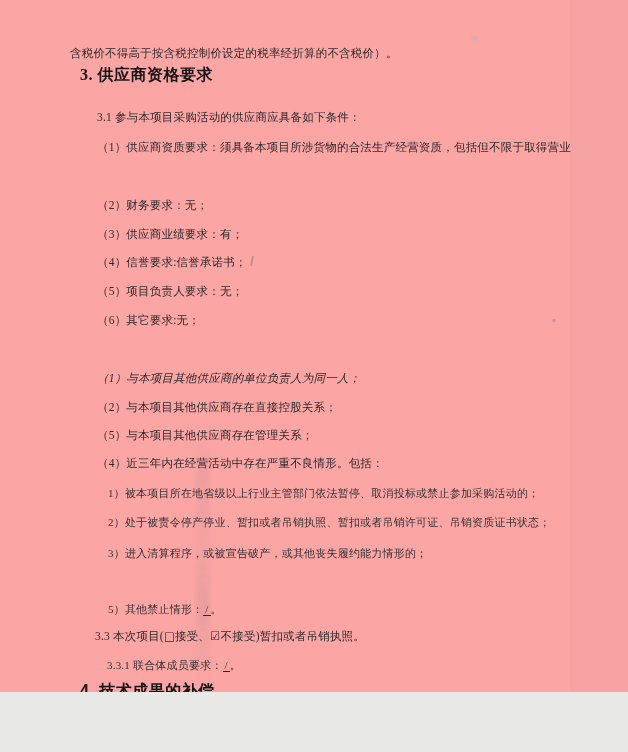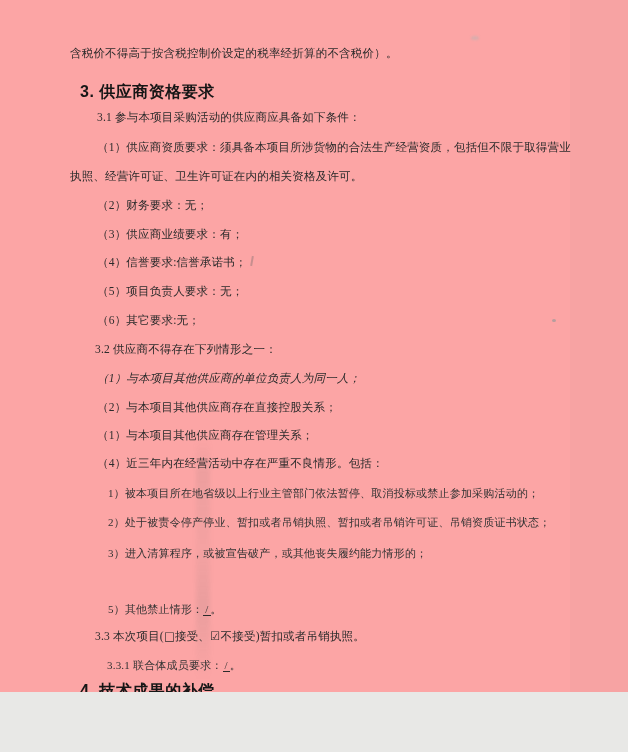--- a/index.html
+++ b/index.html
@@ -76,45 +76,43 @@
 <div id="scan-page">
 
   <div class="tone-edge"></div>
   <div class="streak"></div>
   <div class="dot-a"></div>
   <div class="smudge-a"></div>
   <div class="mark-a"></div>
 
   <div class="line" style="top:46px; left:70px;">含税价不得高于按含税控制价设定的税率经折算的不含税价）。</div>
 
-  <div class="line heading" style="top:82px; left:80px;">3. 供应商资格要求</div>
+  <div class="line heading" style="top:65px; left:80px;font-family:Liberation Serif, serif;">3. 供应商资格要求</div>
 
   <div class="line" style="top:110px; left:97px;">3.1 参与本项目采购活动的供应商应具备如下条件：</div>
 
   <div class="line" style="top:140px; left:97px;">（1）供应商资质要求：须具备本项目所涉货物的合法生产经营资质，包括但不限于取得营业</div>
 
-  <div class="line" style="top:169px; left:70px;">执照、经营许可证、卫生许可证在内的相关资格及许可。</div>
 
   <div class="line" style="top:198px; left:97px;">（2）财务要求：无；</div>
 
   <div class="line" style="top:227px; left:97px;">（3）供应商业绩要求：有；</div>
 
   <div class="line" style="top:255px; left:97px;">（4）信誉要求:信誉承诺书；</div>
 
   <div class="line" style="top:284px; left:97px;">（5）项目负责人要求：无；</div>
 
   <div class="line" style="top:313px; left:97px;">（6）其它要求:无；</div>
 
-  <div class="line" style="top:342px; left:95px;">3.2 供应商不得存在下列情形之一：</div>
 
   <div class="line" style="top:371px; left:97px;font-style:italic;">（1）与本项目其他供应商的单位负责人为同一人；</div>
 
   <div class="line" style="top:400px; left:97px;">（2）与本项目其他供应商存在直接控股关系；</div>
 
-  <div class="line" style="top:428px; left:97px;">（1）与本项目其他供应商存在管理关系；</div>
+  <div class="line" style="top:428px; left:97px;">（5）与本项目其他供应商存在管理关系；</div>
 
   <div class="line" style="top:456px; left:97px;">（4）近三年内在经营活动中存在严重不良情形。包括：</div>
 
   <div class="line sub" style="top:486px; left:108px;">1）被本项目所在地省级以上行业主管部门依法暂停、取消投标或禁止参加采购活动的；</div>
 
   <div class="line sub" style="top:515px; left:108px;">2）处于被责令停产停业、暂扣或者吊销执照、暂扣或者吊销许可证、吊销资质证书状态；</div>
 
   <div class="line sub" style="top:546px; left:108px;text-align:center;">3）进入清算程序，或被宣告破产，或其他丧失履约能力情形的；</div>
 
 

